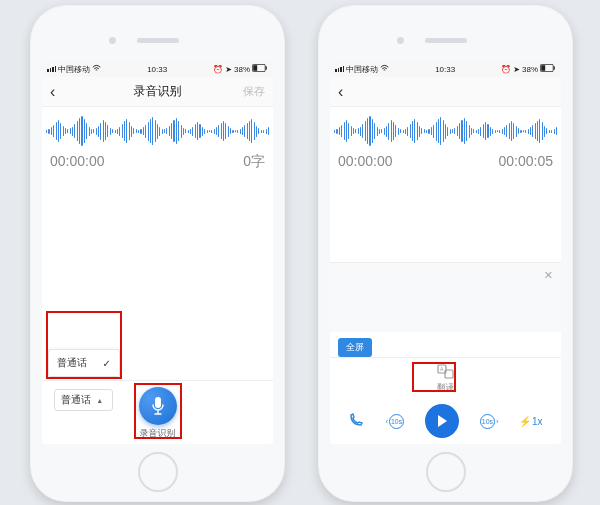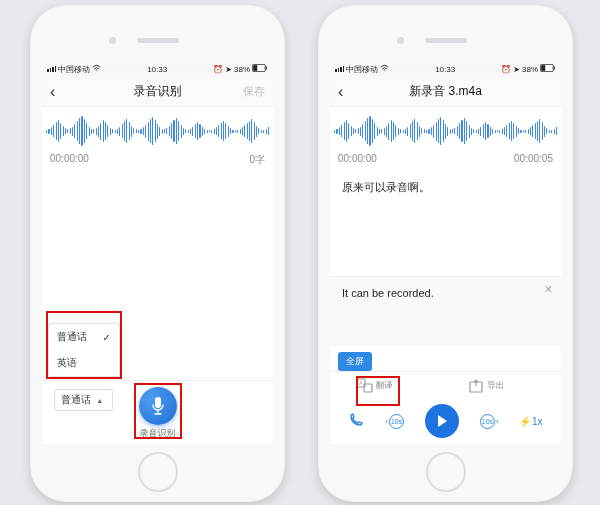--- a/index.html
+++ b/index.html
@@ -90,21 +90,21 @@
   .wave-row span {
     width: 1.5px;
     background: #3a87e6;
     border-radius: 1px;
     display: inline-block;
   }
   .time-row {
     display: flex;
     justify-content: space-between;
     padding: 2px 8px 6px;
-    font-size: 10px;
+    font-size: 14px;
     color: #888;
   }
   .placeholder-area {
     flex: 1;
     display: flex;
     align-items: center;
     justify-content: center;
     color: #bcbcbc;
     font-size: 11px;
     position: relative;
@@ -191,21 +191,21 @@
     border-radius: 3px;
   }
   .action-row {
     display: flex;
     justify-content: space-around;
     padding: 6px 4px 4px;
     border-top: 1px solid #eee;
   }
   .action-item {
     display: flex;
-    flex-direction: row;
+    flex-direction: column;
     align-items: center;
     gap: 2px;
     color: #888;
     font-size: 8.5px;
     width: 68px;
     position: relative;
   }
   .action-item svg { stroke: #999; }
   .play-row {
     display: flex;
@@ -372,23 +372,20 @@
       <span>0字</span>
     </div>
 
     <div class="placeholder-area">
 
       <div class="lang-popup">
         <div class="opt">
           <span>普通话</span>
           <span>✓</span>
         </div>
-        <div class="opt">
-          <span>英语</span>
-        </div>
       </div>
       <div class="redbox" style="left:4px; bottom:1px; width:76px; height:68px;"></div>
     </div>
 
     <div class="bottom-bar" style="position:relative;">
       <div class="lang-selector">
         <span>普通话</span>
       </div>
       <div class="mic-btn">
         <svg width="16" height="20" viewBox="0 0 16 20">
@@ -434,21 +431,20 @@
               <rect x="0.5" y="0.5" width="16" height="9" rx="1.5" fill="none" stroke="#222"></rect>
               <rect x="1.5" y="1.5" width="5" height="7" fill="#222"></rect>
               <rect x="17" y="3" width="1.5" height="4" fill="#222"></rect>
             </svg>
         </span>
       </div>
     </div>
 
     <div class="navbar">
       <div class="nav-back">‹</div>
-      <div class="nav-title">新录音 3.m4a</div>
       <div class="nav-right"></div>
     </div>
 
     <div class="wave-row" id="wave-right">
         <span style="height: 3px;"></span>
         <span style="height: 5px;"></span>
         <span style="height: 8px;"></span>
         <span style="height: 12px;"></span>
         <span style="height: 18px;"></span>
         <span style="height: 22px;"></span>
@@ -541,49 +537,40 @@
         <span style="height: 3px;"></span>
         <span style="height: 5px;"></span>
         <span style="height: 8px;"></span>
       </div>
 
     <div class="time-row">
       <span>00:00:00</span>
       <span>00:00:05</span>
     </div>
 
-    <div class="transcript">原来可以录音啊。</div>
 
     <div class="spacer"></div>
 
     <div class="translation-area">
       <span class="close-x">✕</span>
-      <div>It can be recorded.</div>
     </div>
 
     <div class="fullscreen-tag">
       <span>全屏</span>
     </div>
 
     <div class="action-row">
       <div class="action-item">
         <svg width="18" height="16" viewBox="0 0 18 16" fill="none" stroke-width="1.2">
             <rect x="1" y="1" width="8" height="8" rx="1"></rect>
             <rect x="8" y="6" width="8" height="8" rx="1"></rect>
             <text x="3" y="7" font-size="5" fill="#999" stroke="none">A</text>
           </svg>
         <span>翻译</span>
         <div class="redbox" style="left:0; top:-2px; width:44px; height:30px;"></div>
-      </div>
-      <div class="action-item">
-        <svg width="18" height="16" viewBox="0 0 18 16" fill="none" stroke-width="1.2">
-            <rect x="3" y="4" width="12" height="10" rx="1"></rect>
-            <path d="M9 2 v6 M7 4 l2 -2 l2 2"></path>
-          </svg>
-        <span>导出</span>
       </div>
     </div>
 
     <div class="play-row">
       <span class="small">
         <svg width="16" height="16" viewBox="0 0 16 16" fill="none" stroke="#2f89e3" stroke-width="1.4">
             <path d="M3 3 q0 10 10 10 l1 -2 -3 -1 -1 1 q-4 -1 -5 -5 l1 -1 -1 -3 z"></path>
           </svg>
       </span>
       <span class="seek">

